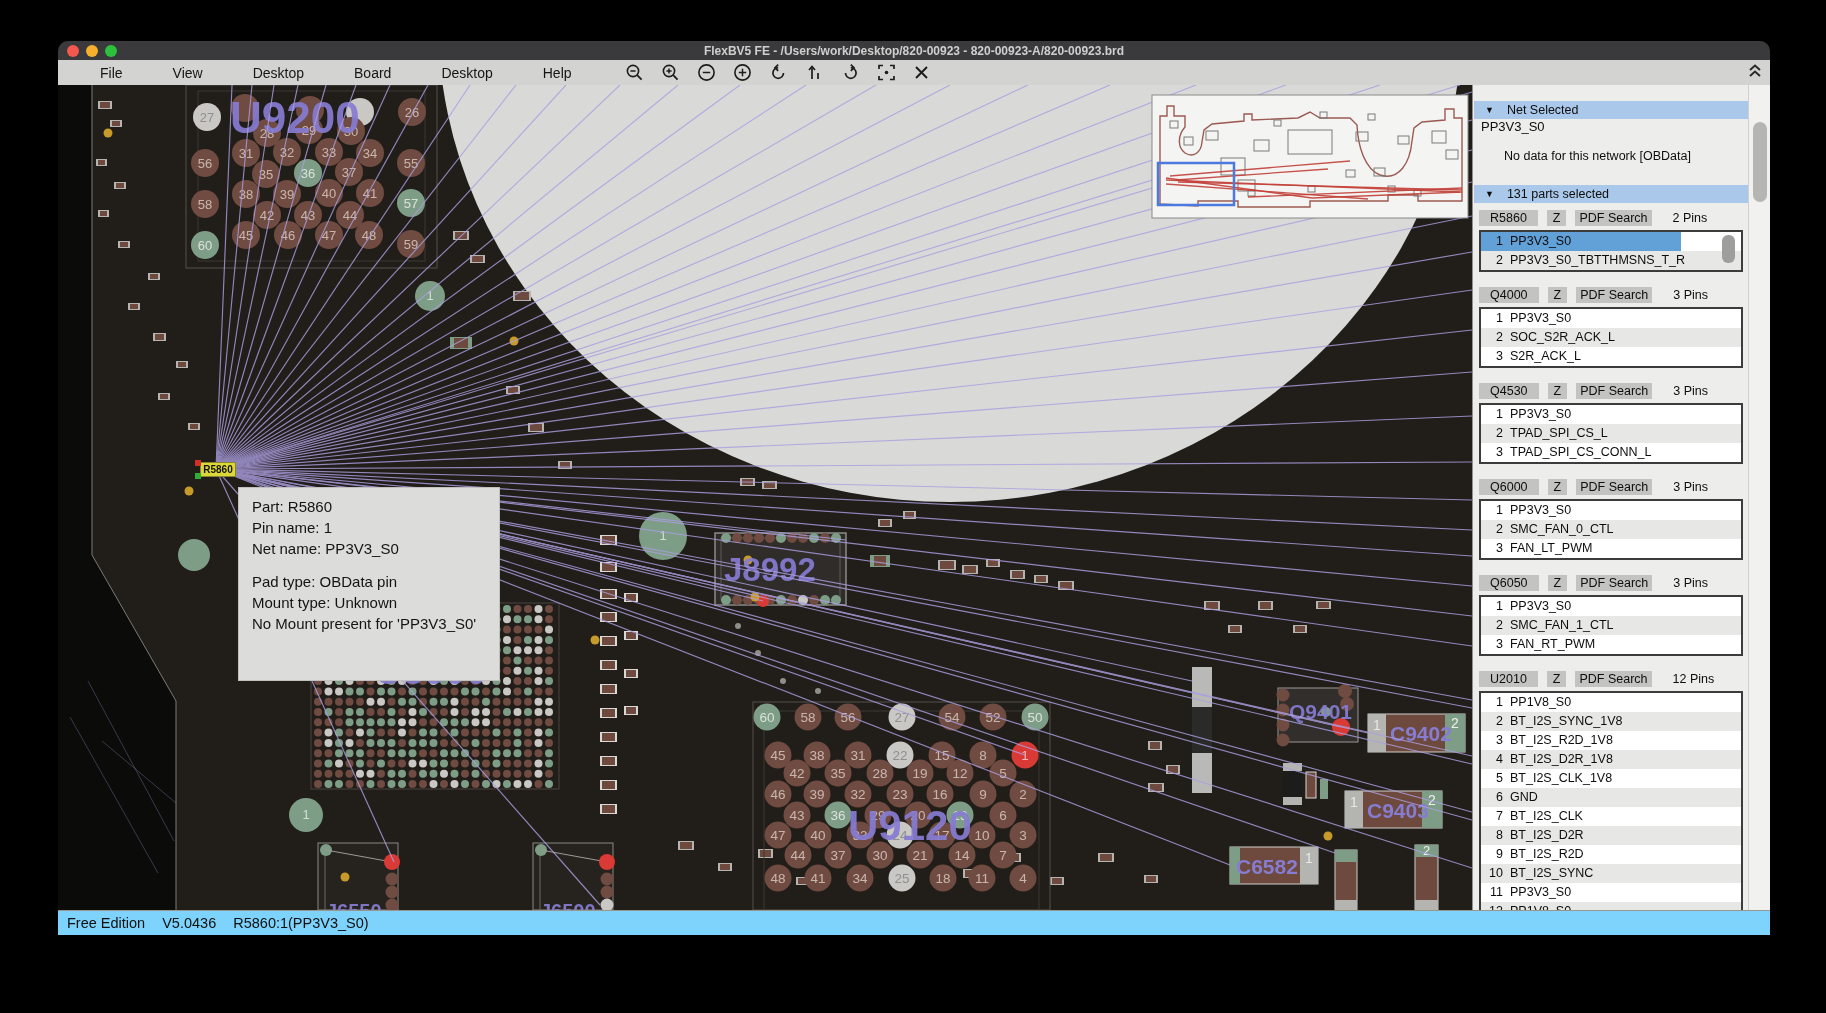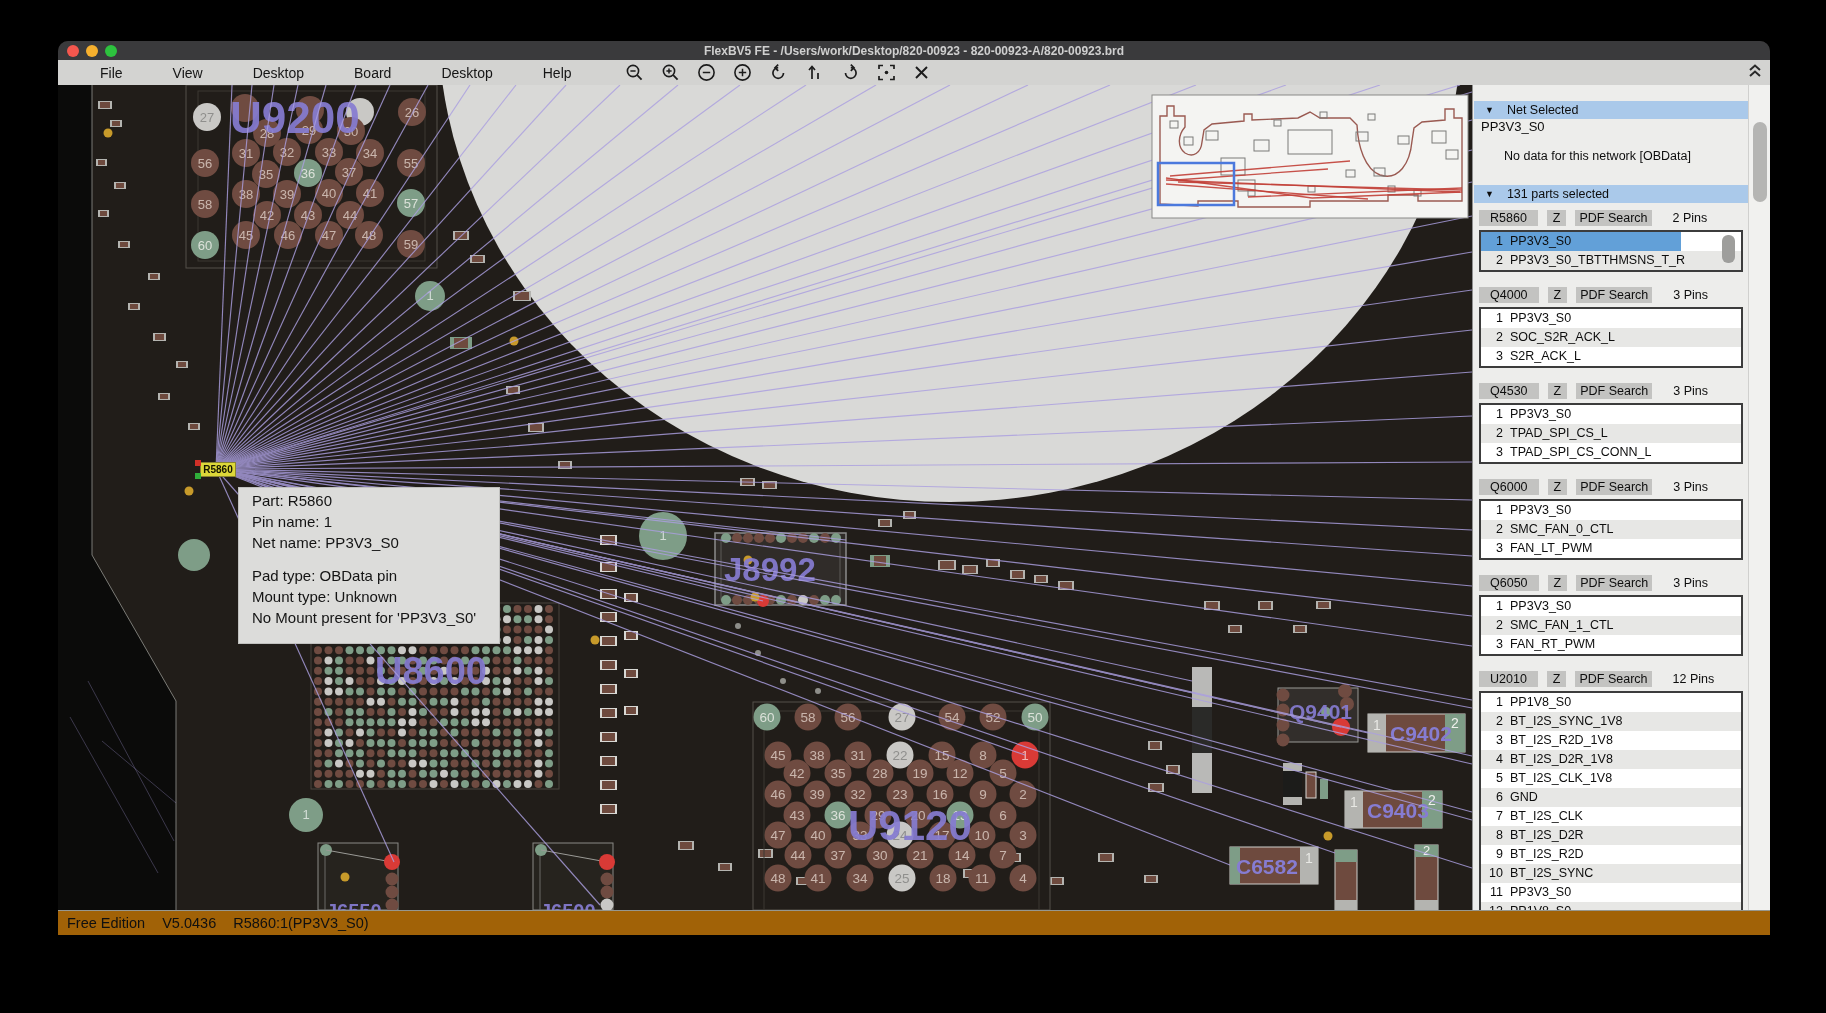--- a/index.html
+++ b/index.html
@@ -17,21 +17,21 @@
   .menubar{position:absolute;top:19px;left:0;right:0;height:25px;background:#d3d3d1;display:flex;align-items:center;font-size:14px;color:#151515;}
   .menu-item{padding:0 11px;margin-left:28px;}
   .menu-item:first-child{padding-left:14px;}
   .tool-icons{display:flex;align-items:center;gap:17px;margin-left:42px;}
   .tool-icons svg{display:block;}
   .collapse-btn{margin-left:auto;margin-right:7px;}
   
   .canvas{position:absolute;top:44px;left:0;width:1414px;height:825px;background:#22c55e;overflow:hidden;}
   .canvas svg{position:absolute;left:0;top:0;}
   
-  .tooltip{position:absolute;left:180px;top:402px;width:262px;height:157px;box-sizing:border-box;background:#dcdcda;border:1px solid #c0c0be;padding:2px 13px;color:#141414;font-size:15px;z-index:5;}
+  .tooltip{position:absolute;left:180px;top:402px;width:262px;height:194px;box-sizing:border-box;background:#dcdcda;border:1px solid #c0c0be;padding:8px 13px;color:#141414;font-size:15px;z-index:5;}
   .tooltip .tline{line-height:21px;white-space:nowrap;}
   .tooltip .tgap{height:12px;}
   .part-tag{position:absolute;left:142px;top:377px;width:36px;height:15px;background:#ddd839;border:1px solid #8a8530;box-sizing:border-box;display:flex;align-items:center;justify-content:center;font-size:10px;font-weight:bold;color:#151500;z-index:4;}
   .tag-dot{position:absolute;width:6px;height:6px;z-index:4;}
   
   .sidebar{position:absolute;top:44px;left:1414px;width:298px;height:825px;background:#ededeb;border-left:1px solid #8f8f8f;box-sizing:border-box;overflow:hidden;font-size:12.5px;color:#0d0d0d;}
   .side-header{position:absolute;left:1px;width:274px;height:18px;background:#aac9ea;display:flex;align-items:center;padding-left:11px;box-sizing:border-box;}
   .side-header .tri{font-size:9px;margin-right:13px;}
   .net-name{position:absolute;top:34px;left:8px;font-size:13px;}
   .no-data{position:absolute;top:64px;left:31px;}
@@ -44,21 +44,21 @@
   .pins-count{margin-left:12px;}
   .pin-listbox{position:relative;background:#fff;border:2px solid #3c3c3c;overflow:hidden;}
   .pin-row{display:flex;line-height:19px;height:19px;white-space:nowrap;}
   .pin-row.alt{background:#e7e7e5;}
   .pin-row.selected{background:linear-gradient(90deg,#62a0d8 0,#62a0d8 77%,#ffffff 77%);}
   .pin-num{width:22px;text-align:right;margin-right:7px;flex:none;}
   .inner-thumb{position:absolute;right:6px;top:3px;width:13px;height:28px;background:#9e9e9c;border-radius:6px;}
   .side-scroll-track{position:absolute;right:0;top:0;width:21px;height:825px;background:#f1f1ef;border-left:1px solid #d0d0ce;}
   .side-scroll-thumb{position:absolute;right:3px;top:37px;width:14px;height:80px;background:#b5b5b3;border-radius:7px;}
   
-  .statusbar{position:absolute;left:0;right:0;top:869px;height:25px;background:#a16207;border-top:1px solid #97978f;box-sizing:border-box;display:flex;align-items:center;padding-left:9px;font-size:14.5px;color:#101010;gap:17px;}
+  .statusbar{position:absolute;left:0;right:0;top:869px;height:25px;background:#7dd3fc;border-top:1px solid #97978f;box-sizing:border-box;display:flex;align-items:center;padding-left:9px;font-size:14.5px;color:#101010;gap:17px;}
 </style>
 </head>
 <body>
 
 <div class="window">
 
   <div class="titlebar">
     <div class="lights">
       <div class="light red"></div>
       <div class="light yellow"></div>

